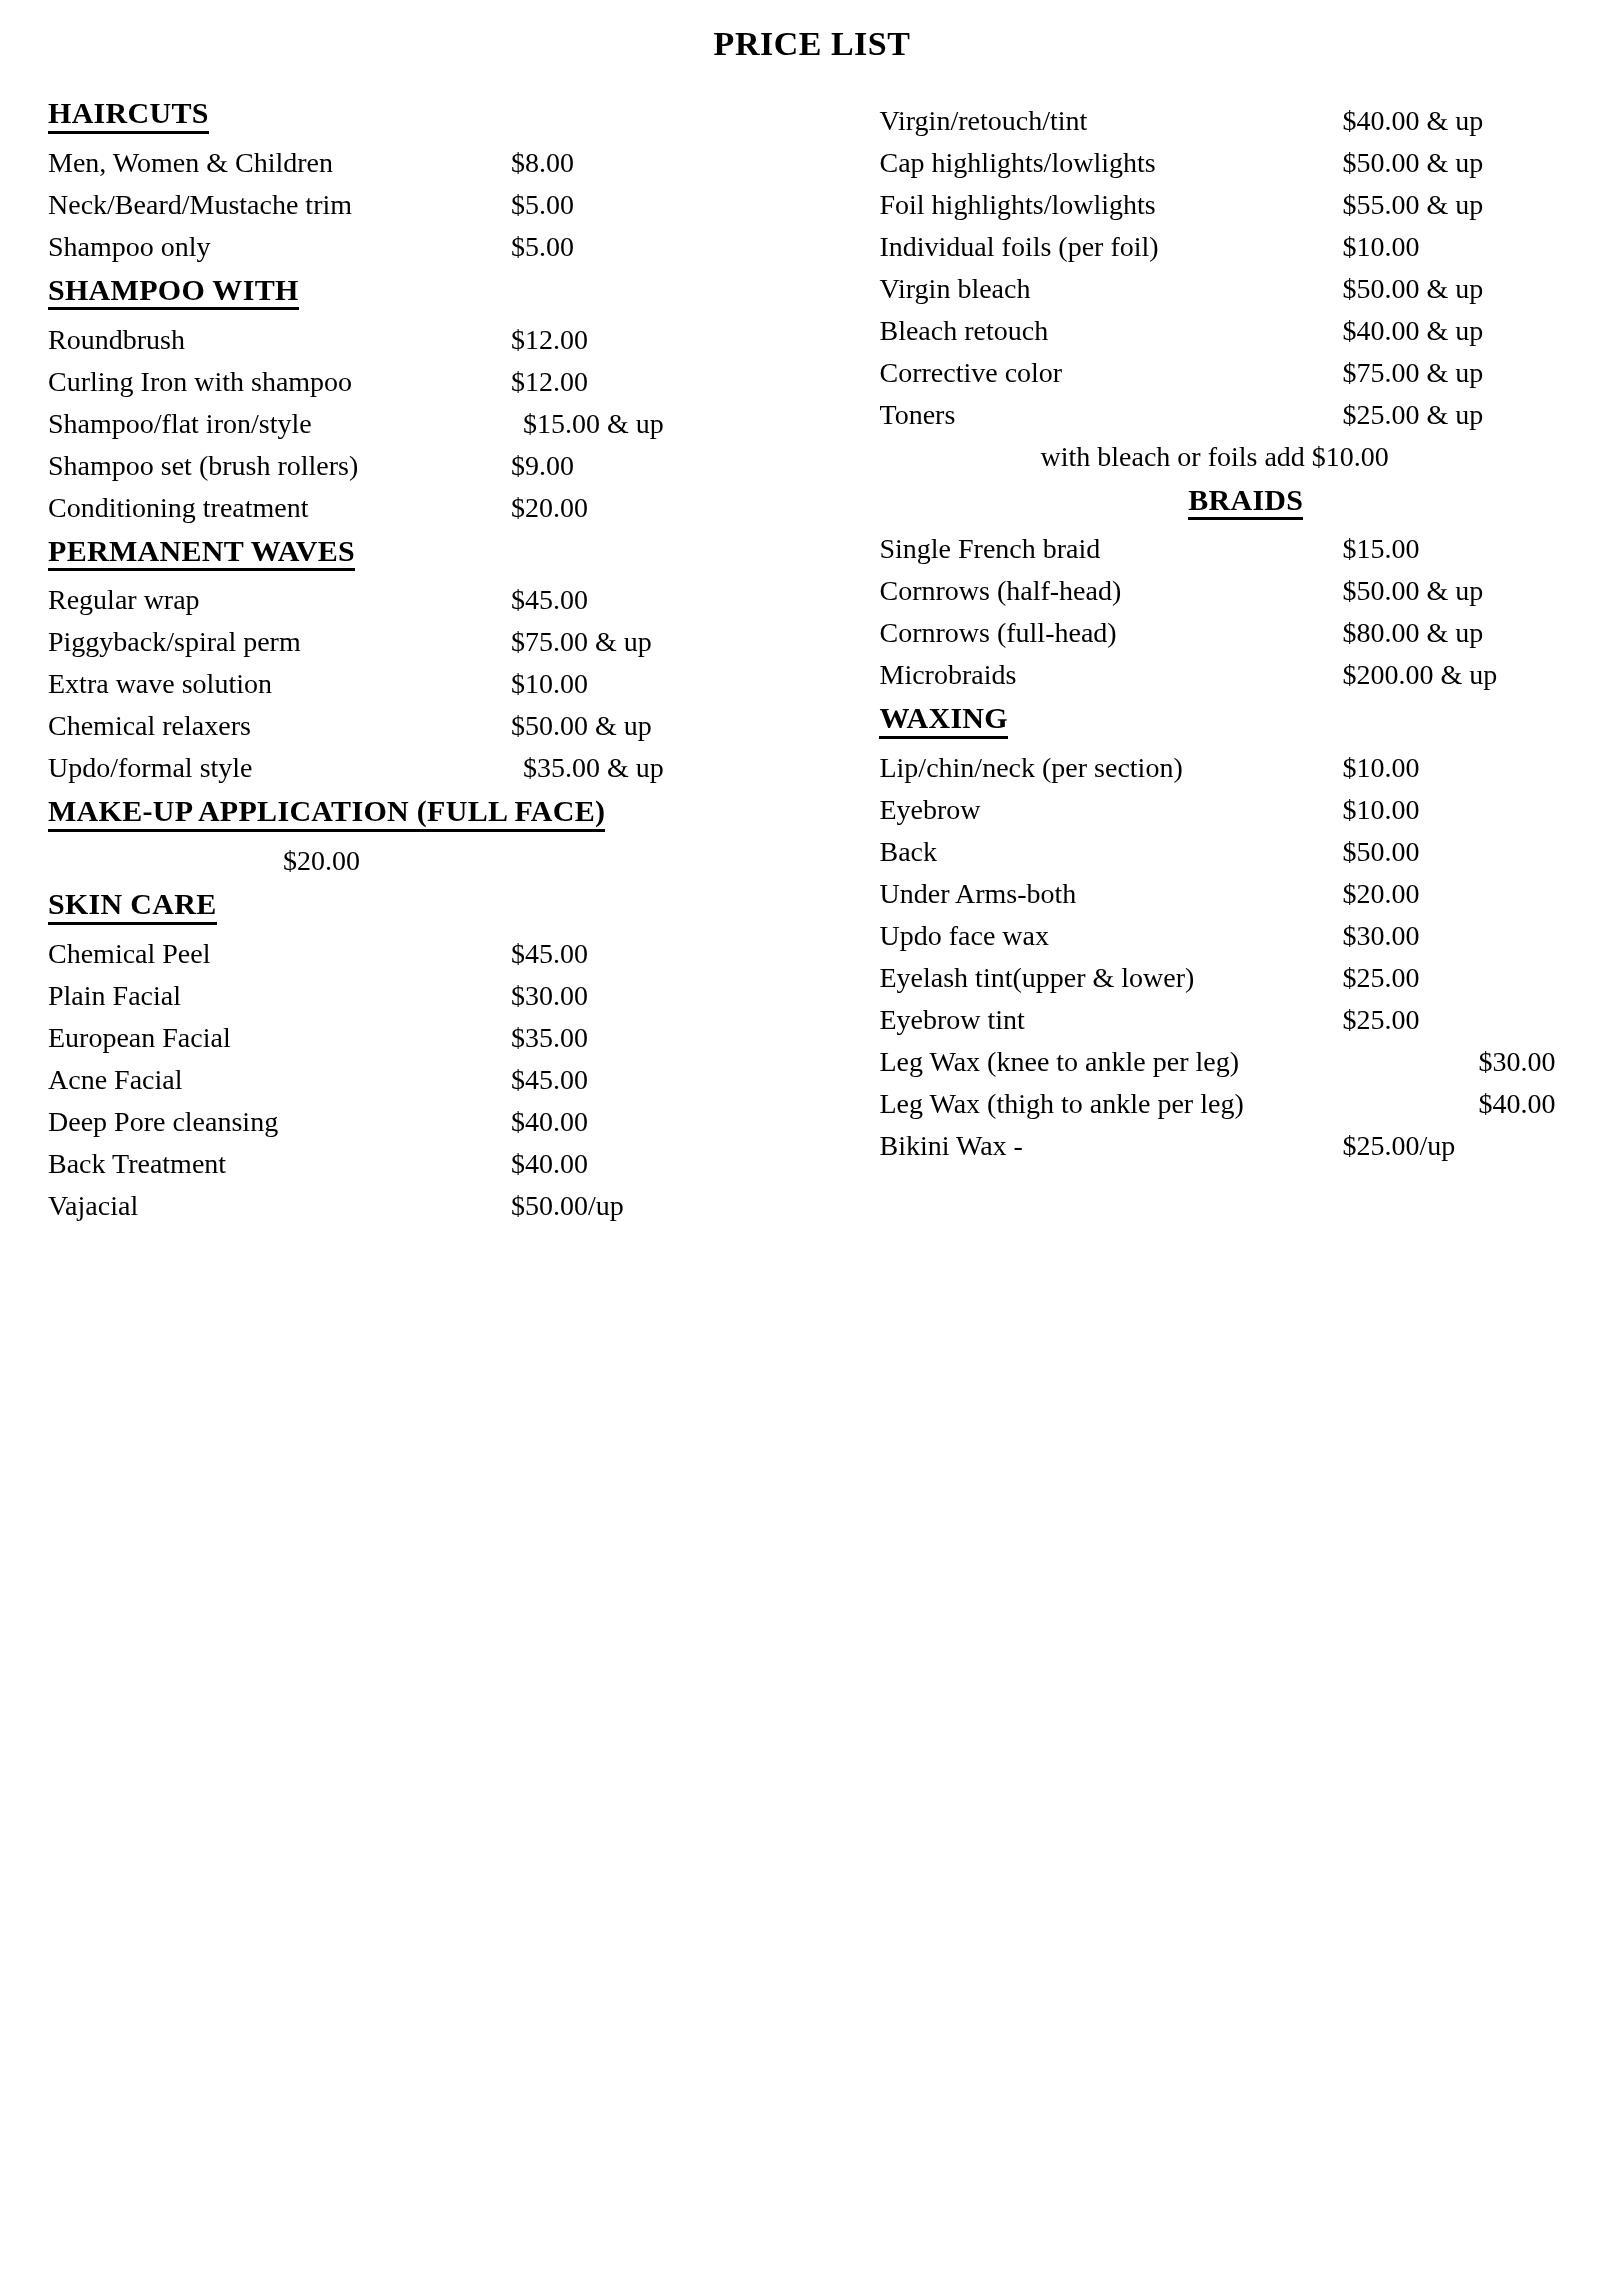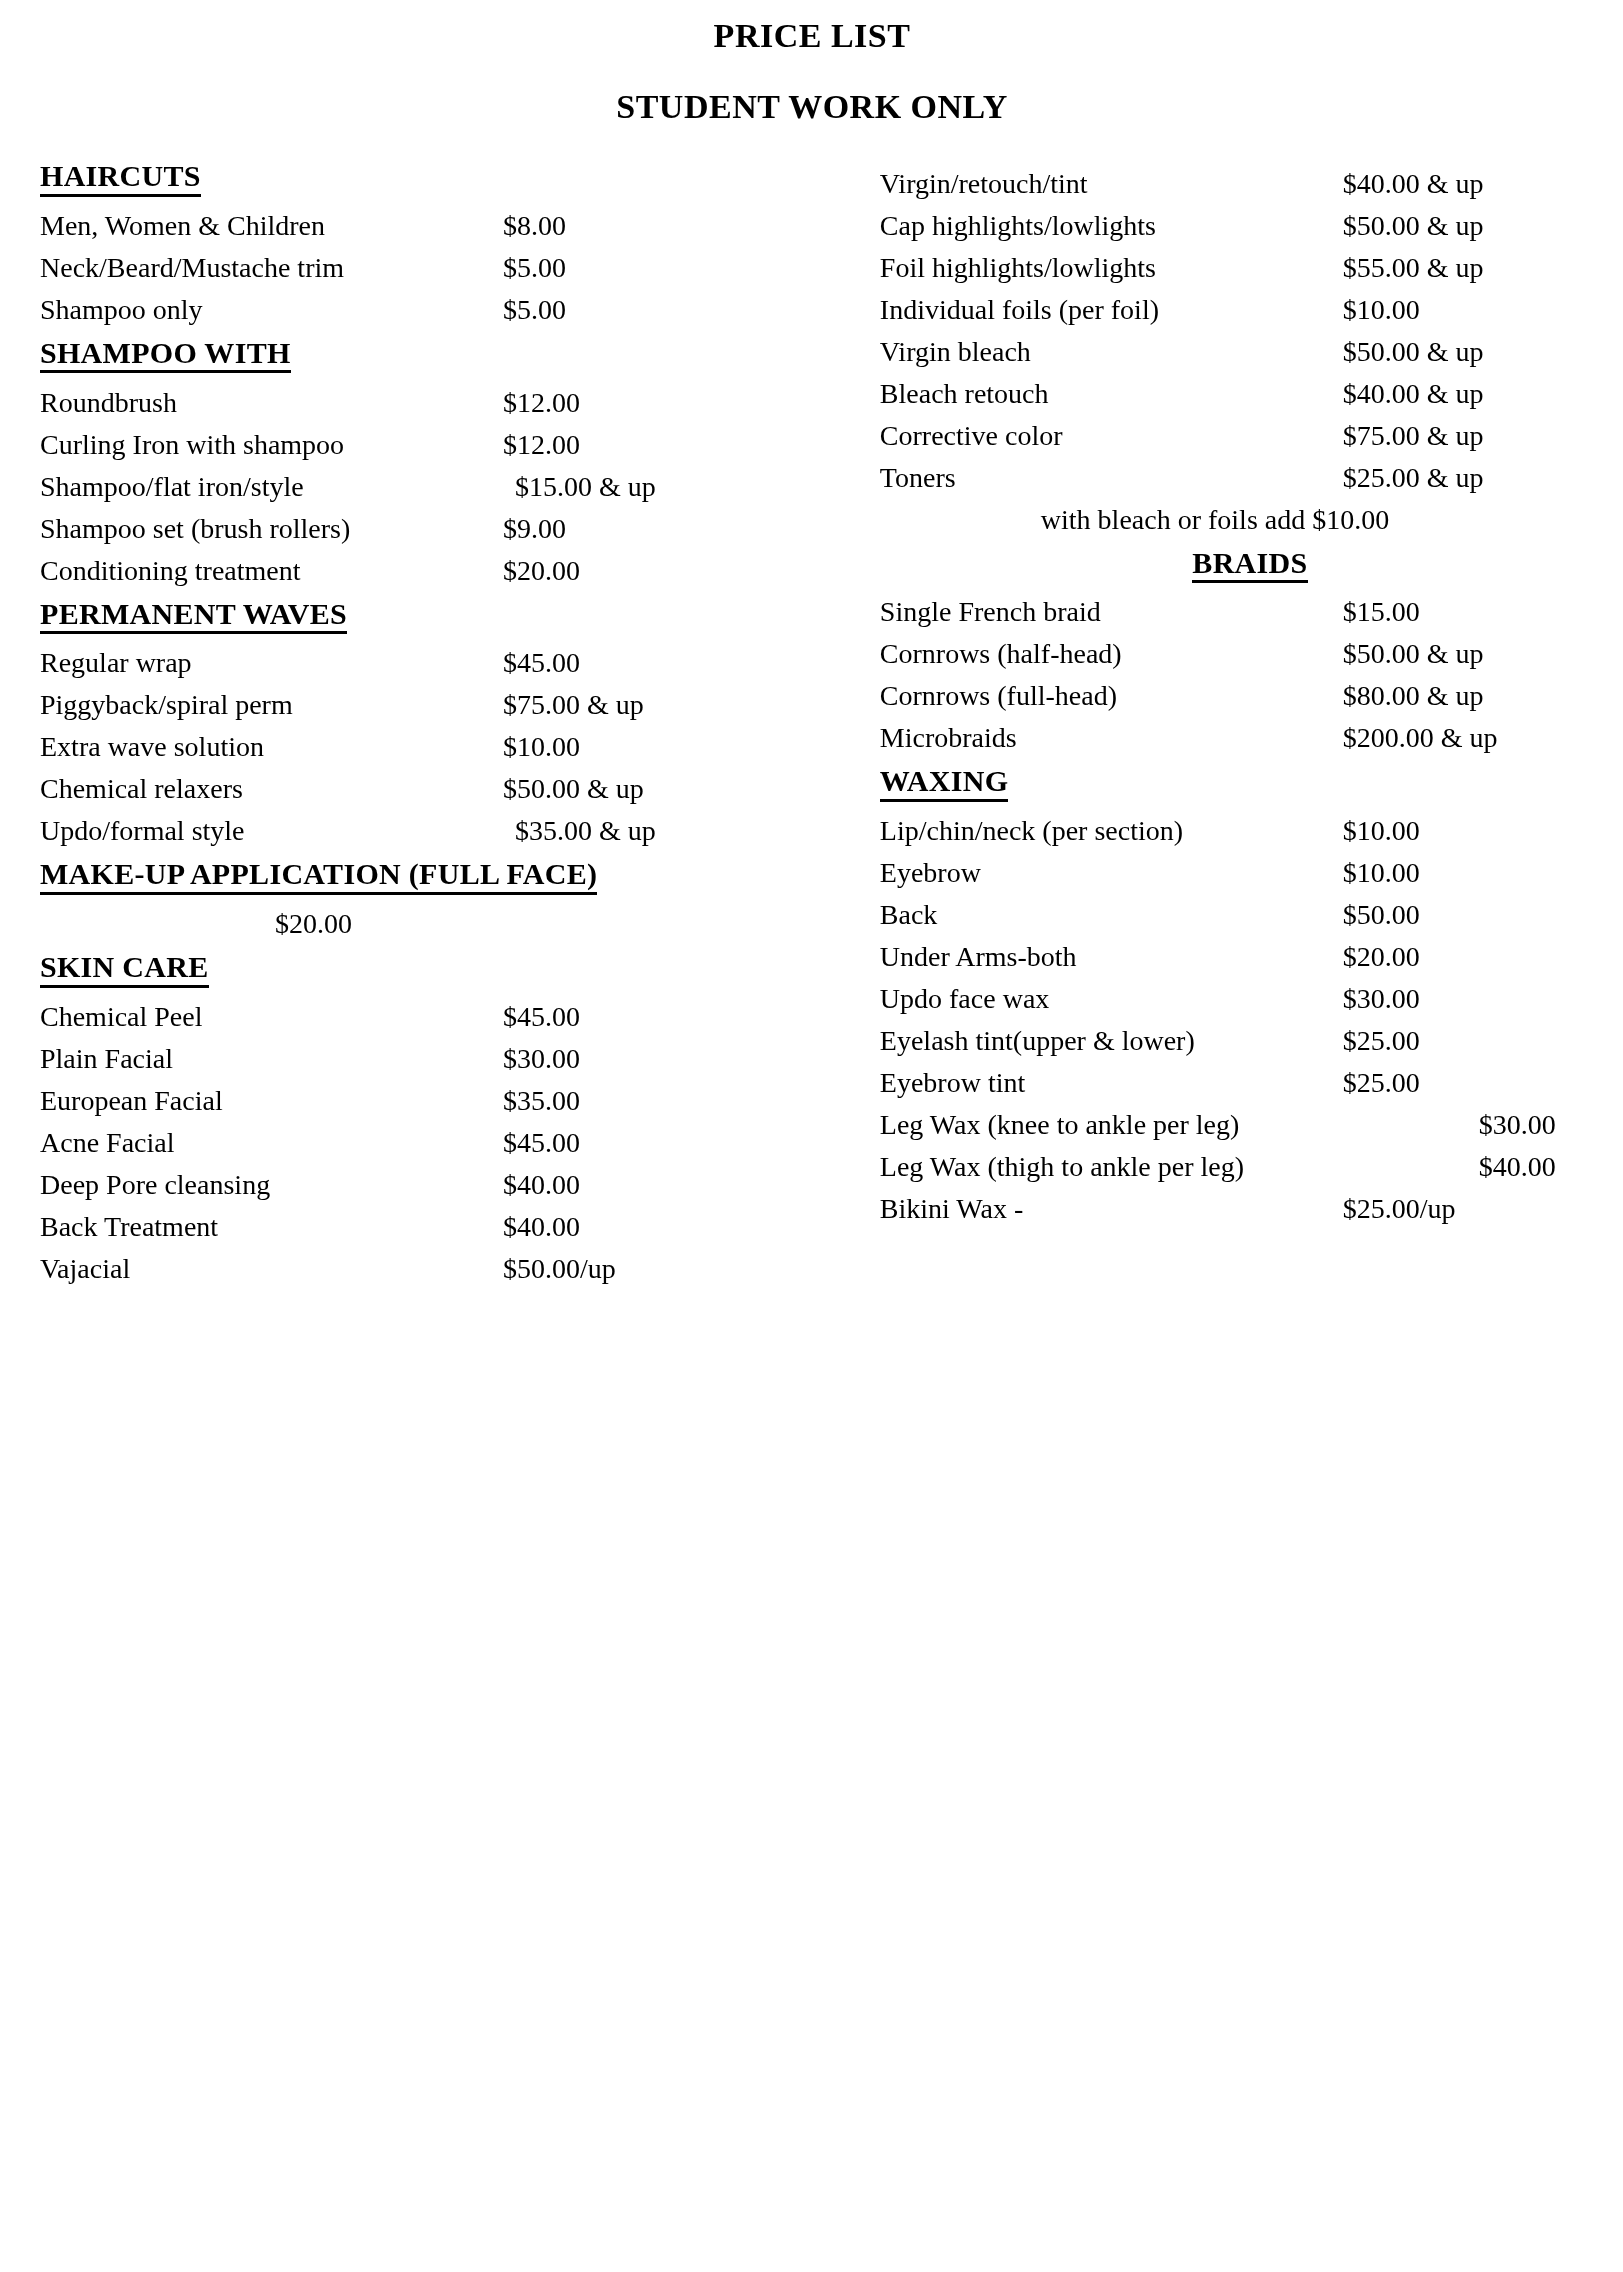--- a/index.html
+++ b/index.html
@@ -13,21 +13,21 @@
     font-family: "Liberation Serif", "DejaVu Serif", serif;
     color: #000000;
     overflow: hidden;
   }
 
   .page {
     position: relative;
     width: 1624px;
     height: 2030px;
     box-sizing: border-box;
-    padding: 4px;
+    padding: 12px;
   }
 
   
   .masthead {
     width: 100%;
     text-align: center;
     padding-top: 15px;
   }
   .masthead .title-line {
     font-weight: bold;
@@ -108,21 +108,20 @@
   .block { margin-bottom: 0; }
   .heading-gap { height: 8.5px; }
 </style>
 </head>
 <body>
 
 <div class="page">
 
   <div class="masthead">
     <div class="title-line title-1">PRICE LIST</div>
-    <div class="title-line title-2">STUDENT WORK ONLY</div>
   </div>
 
   <div class="columns">
 
     <div class="col col-left">
 
       <div class="block">
         <div class="section-heading"><span class="hd-underline">HAIRCUTS</span></div>
         <div class="heading-gap"></div>
         <div class="row">

